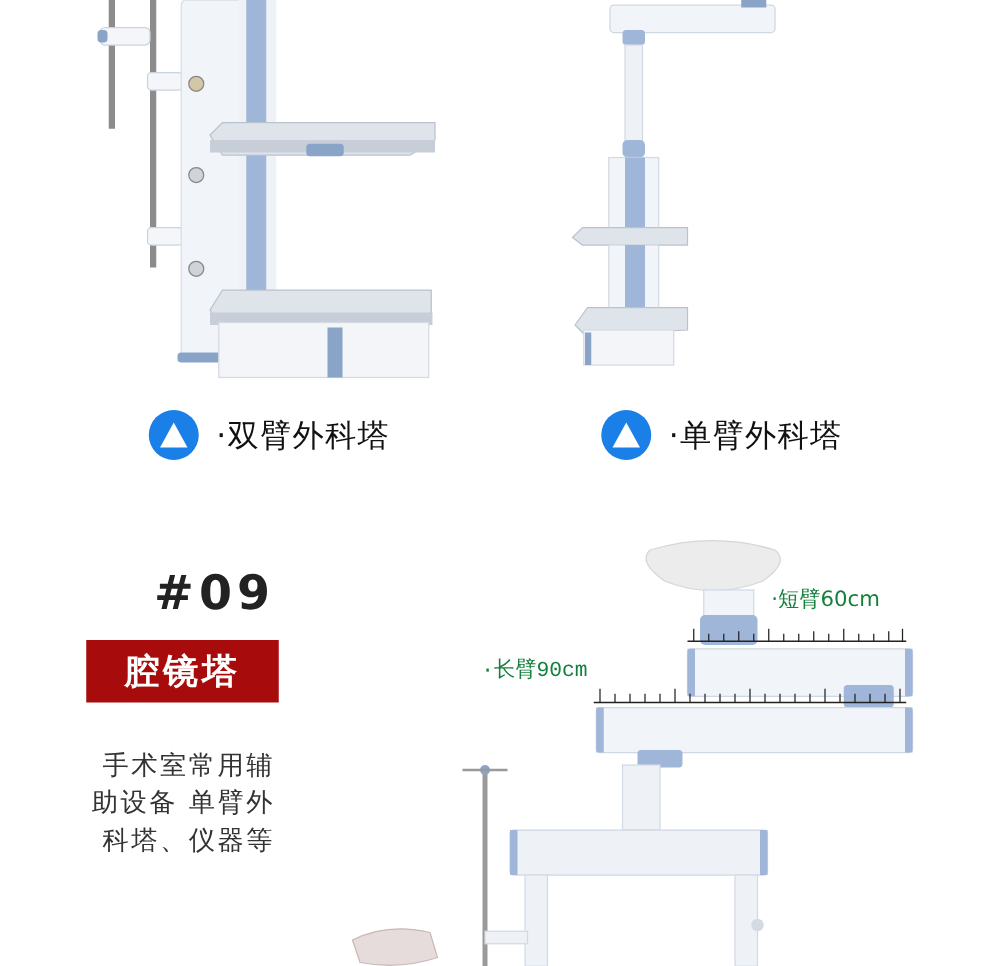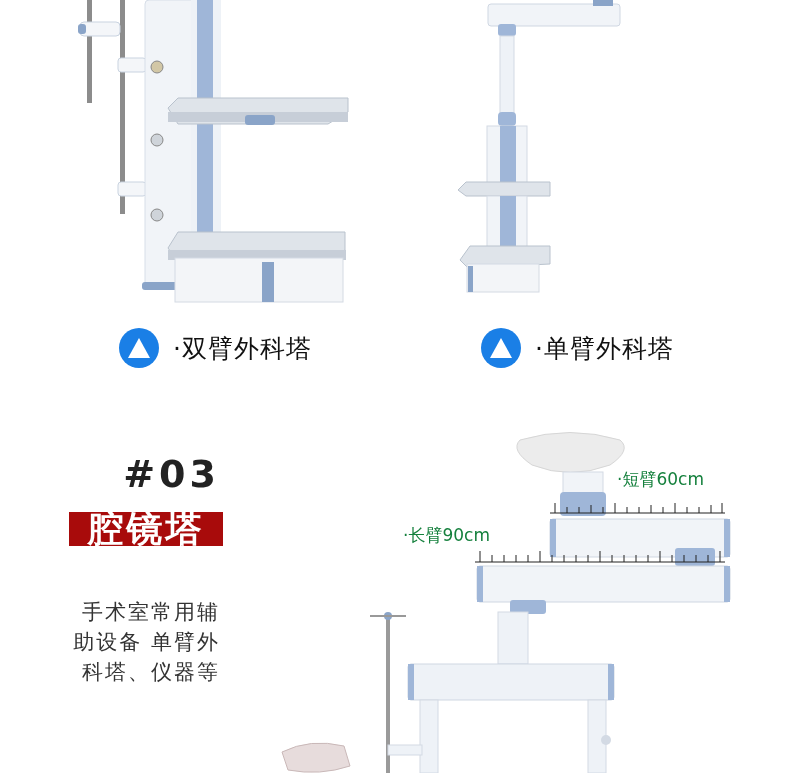--- a/index.html
+++ b/index.html
@@ -5,22 +5,22 @@
   html, body { margin:0; padding:0; background:#ffffff; }
   body { width:790px; height:773px; position:relative; overflow:hidden;
          font-family:"DejaVu Sans","Liberation Sans",sans-serif; color:#1a1a1a; }
   .abs { position:absolute; }
   .caption { position:absolute; display:flex; align-items:center; gap:14px; }
   .tri-badge { width:40px; height:40px; border-radius:50%; background:#1a7fe6;
                display:flex; align-items:center; justify-content:center; }
   .caption-text { font-size:25px; letter-spacing:1px; color:#111; white-space:nowrap; }
   .section-no { position:absolute; right:570px; top:452px; font-size:38px; font-weight:bold;
                 letter-spacing:4px; color:#222; }
-  .title-box { position:absolute; left:69px; top:512px; width:154px; height:34px;
-               background:#a80b0b; color:#fff; font-size:36px; font-weight:bold;
+  .title-box { position:absolute; left:69px; top:512px; width:154px; height:50px;
+               background:#a80b0b; color:#fff; font-size:28px; font-weight:bold;
                display:flex; align-items:center; justify-content:center; letter-spacing:3px; }
   .desc { position:absolute; right:570px; top:597px; width:160px; text-align:right;
           font-size:21px; line-height:30px; color:#333; letter-spacing:2px; }
   .dim-label { position:absolute; font-size:17px; color:#15803d; white-space:nowrap; }
 </style>
 </head>
 <body>
 
 <svg class="abs" style="left:60px;top:0;" width="310" height="310" viewBox="0 0 310 310">
 
@@ -77,21 +77,21 @@
 
 <div class="caption" style="left:481px;top:328px;">
   <div class="tri-badge">
     <svg width="24" height="22" viewBox="0 0 24 22">
         <polygon points="12,1 23,21 1,21" fill="#ffffff"></polygon>
       </svg>
   </div>
   <span class="caption-text">·单臂外科塔</span>
 </div>
 
-<div class="section-no">#03</div>
+<div class="section-no">#09</div>
 <div class="title-box">腔镜塔</div>
 <div class="desc">手术室常用辅助设备 单臂外科塔、仪器等</div>
 
 <svg class="abs" style="left:270px;top:420px;" width="480" height="353" viewBox="0 0 480 353">
 
   <path d="M250,20 Q300,5 350,20 Q362,30 340,45 Q300,60 262,45 Q240,30 250,20 Z" fill="#ececec" stroke="#d6d6d6"></path>
   <rect x="293" y="52" width="40" height="22" fill="#f1f4f8" stroke="#d3dae4"></rect>
   <rect x="290" y="72" width="46" height="24" rx="4" fill="#9fb6d8"></rect>
 
   <line x1="280" y1="93" x2="455" y2="93" stroke="#222" stroke-width="1.2"></line>
@@ -159,13 +159,13 @@
 
   <rect x="116" y="198" width="4" height="155" fill="#9a9a9a"></rect>
   <circle cx="118" cy="196" r="4" fill="#8aa4c8"></circle>
   <path d="M100,196 L136,196" stroke="#999" stroke-width="2"></path>
   <rect x="118" y="325" width="34" height="10" fill="#eef2f7" stroke="#d3dae4"></rect>
 
   <path d="M12,332 Q40,318 74,326 L80,346 Q50,356 18,350 Z" fill="#e7dcdc" stroke="#c9b8b8"></path>
 </svg>
 
 <div class="dim-label" style="left:617px;top:468px;">·短臂60cm</div>
-<div class="dim-label" style="left:403px;top:524px;">·长臂90cm</div>
+<div class="dim-label" style="left:385px;top:524px;font-family:Liberation Mono, monospace;">·长臂90cm</div>
 
 </body></html>

